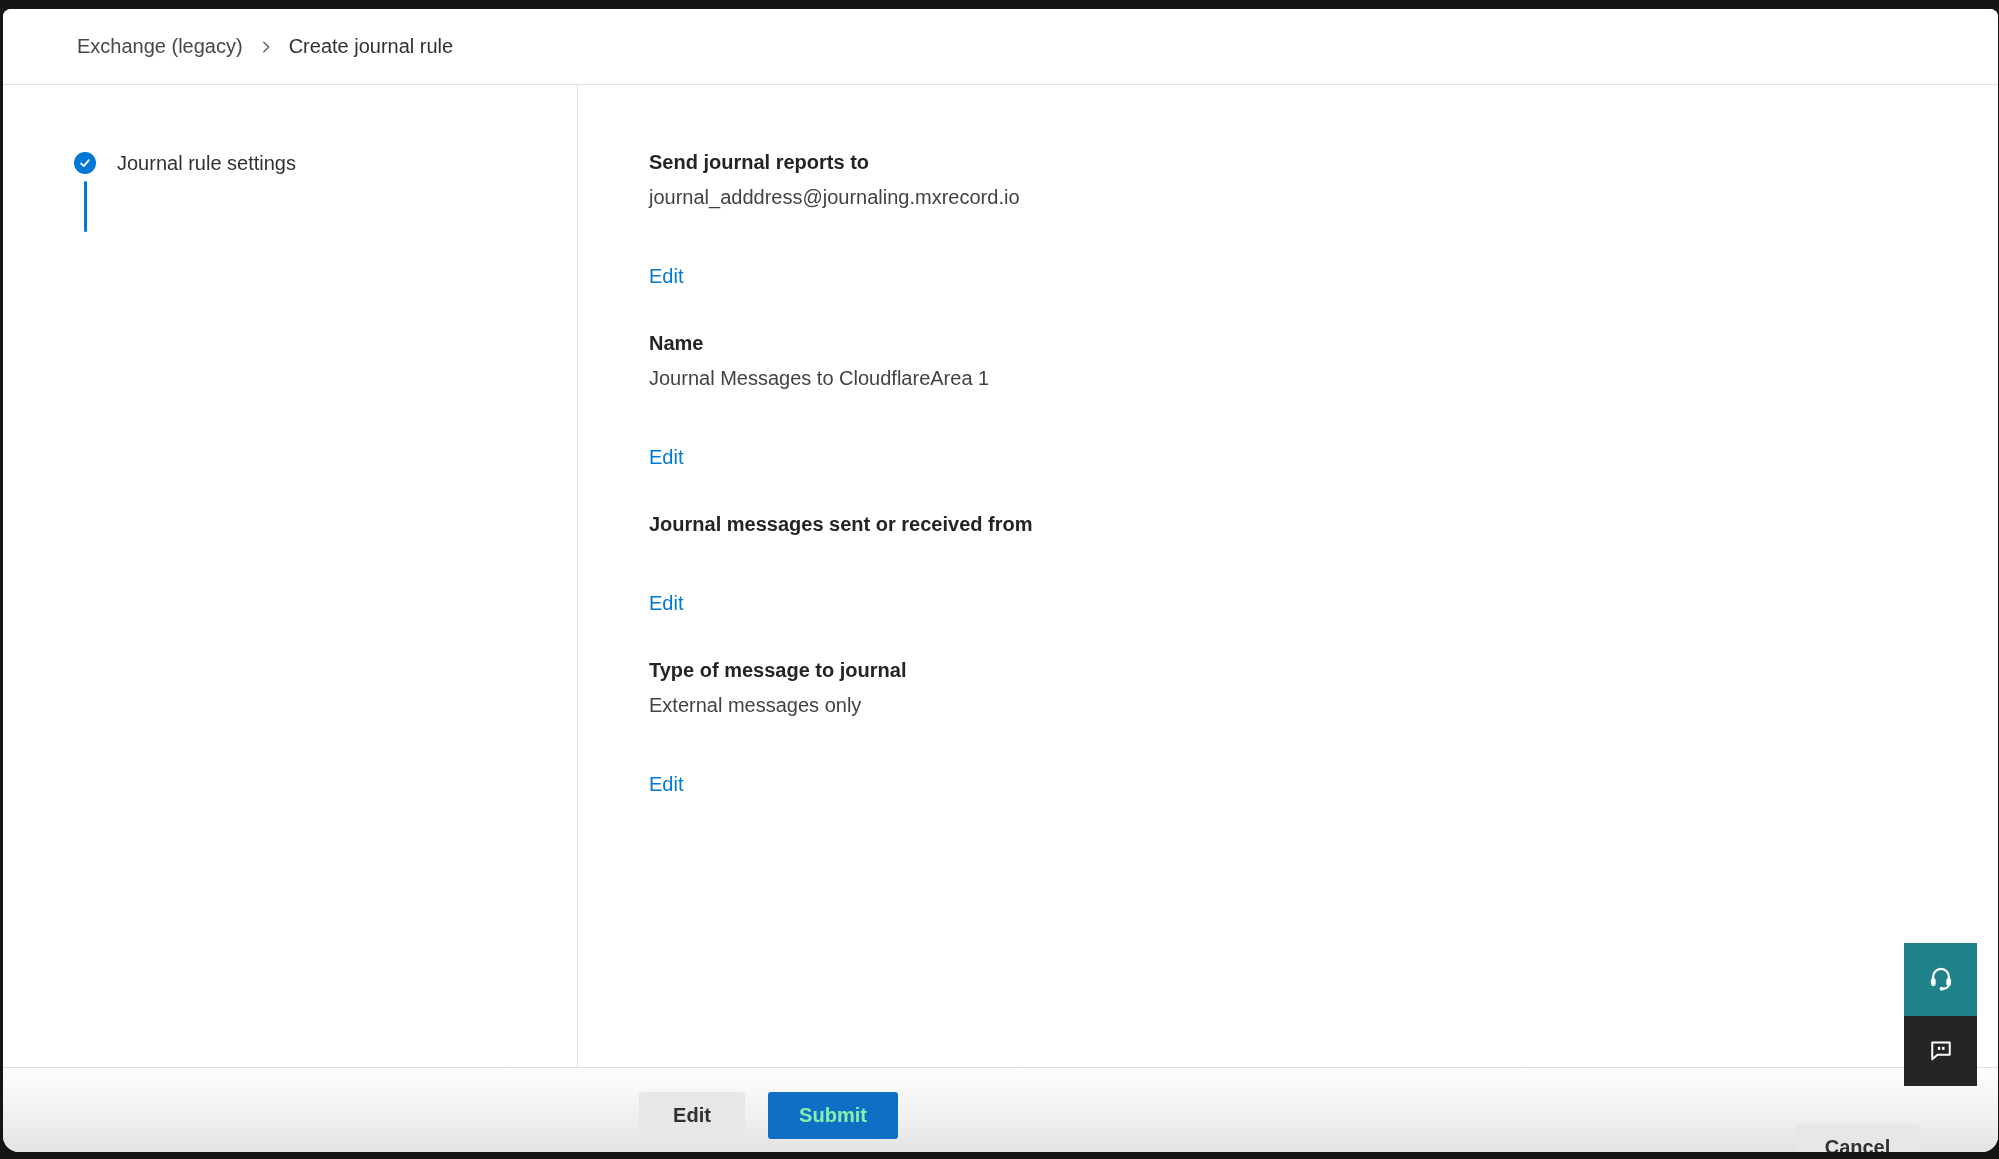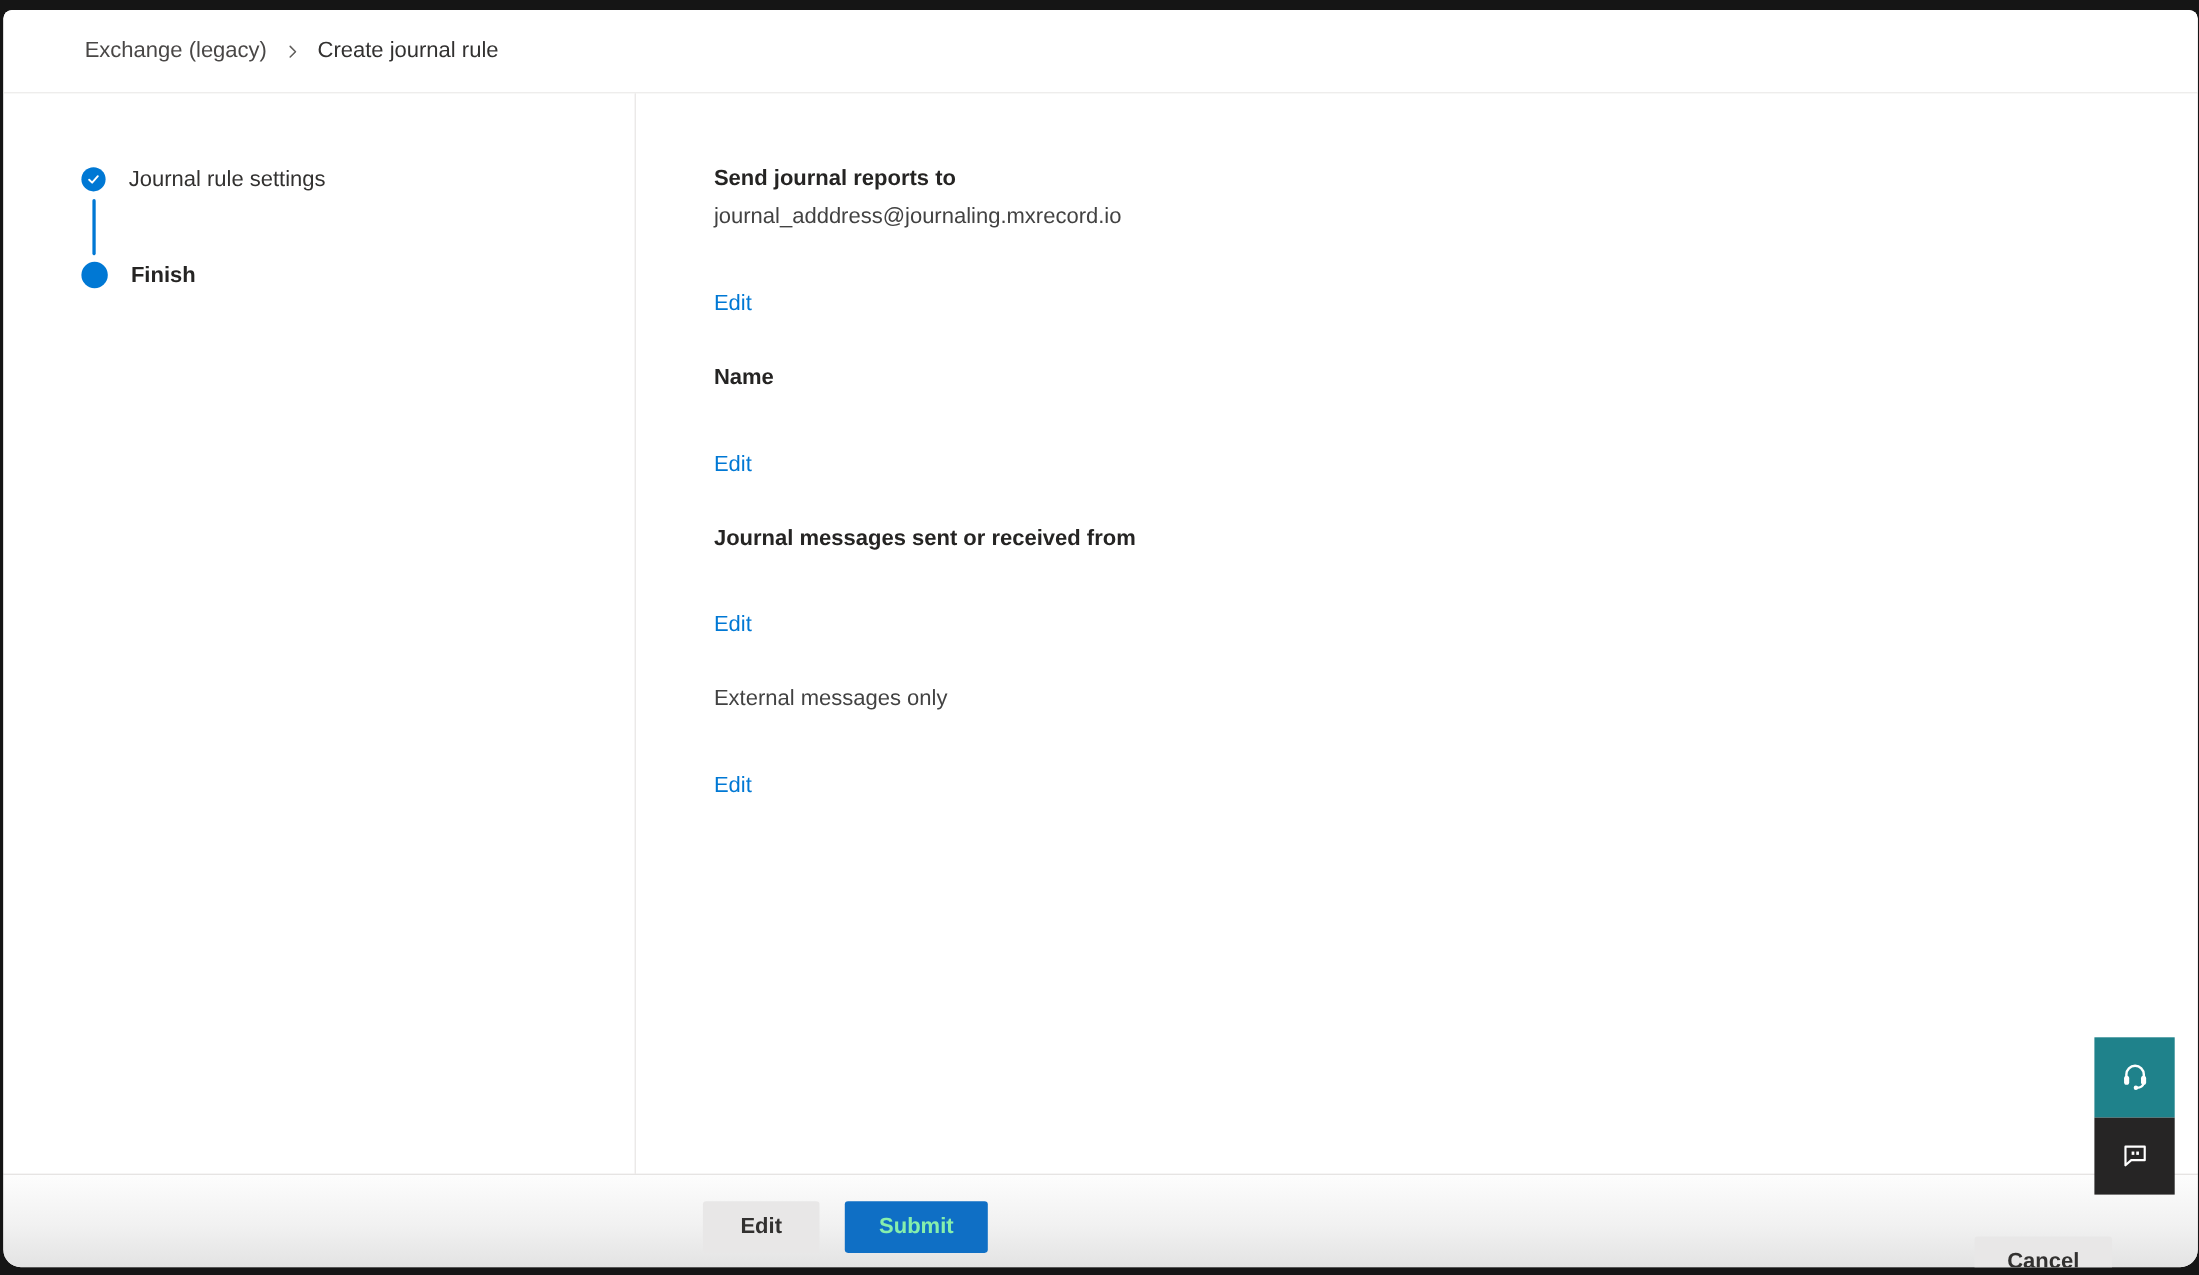--- a/index.html
+++ b/index.html
@@ -140,45 +140,43 @@
     <div class="left-panel">
       <div class="step">
         <span class="step-circle">
           <svg width="14" height="14" viewBox="0 0 16 16">
               <path d="M3.5 8.5 L6.6 11.5 L12.5 4.8" fill="none" stroke="#fff" stroke-width="2" stroke-linecap="round" stroke-linejoin="round"></path>
             </svg>
         </span>
         <span class="step-label">Journal rule settings</span>
       </div>
       <div class="step-connector"></div>
-      <div class="step">
-        <span class="step-circle current"></span>
-        <span class="step-label current">Finish</span>
-      </div>
     </div>
 
     <div class="main-panel">
 
       <div class="section">
         <div class="section-label">Send journal reports to</div>
         <div class="section-value">journal_adddress@journaling.mxrecord.io</div>
         <div class="edit-link">Edit</div>
       </div>
 
       <div class="section">
         <div class="section-label">Name</div>
+        <div class="section-value">Journal Messages to CloudflareArea 1</div>
         <div class="edit-link">Edit</div>
       </div>
 
       <div class="section">
         <div class="section-label">Journal messages sent or received from</div>
         <div class="edit-link">Edit</div>
       </div>
 
       <div class="section">
+        <div class="section-label">Type of message to journal</div>
         <div class="section-value">External messages only</div>
         <div class="edit-link">Edit</div>
       </div>
     </div>
   </div>
 
   <div class="footer">
     <button class="btn btn-secondary btn-back">Edit</button>
     <button class="btn btn-submit">Submit</button>
     <button class="btn btn-secondary btn-cancel">Cancel</button>

